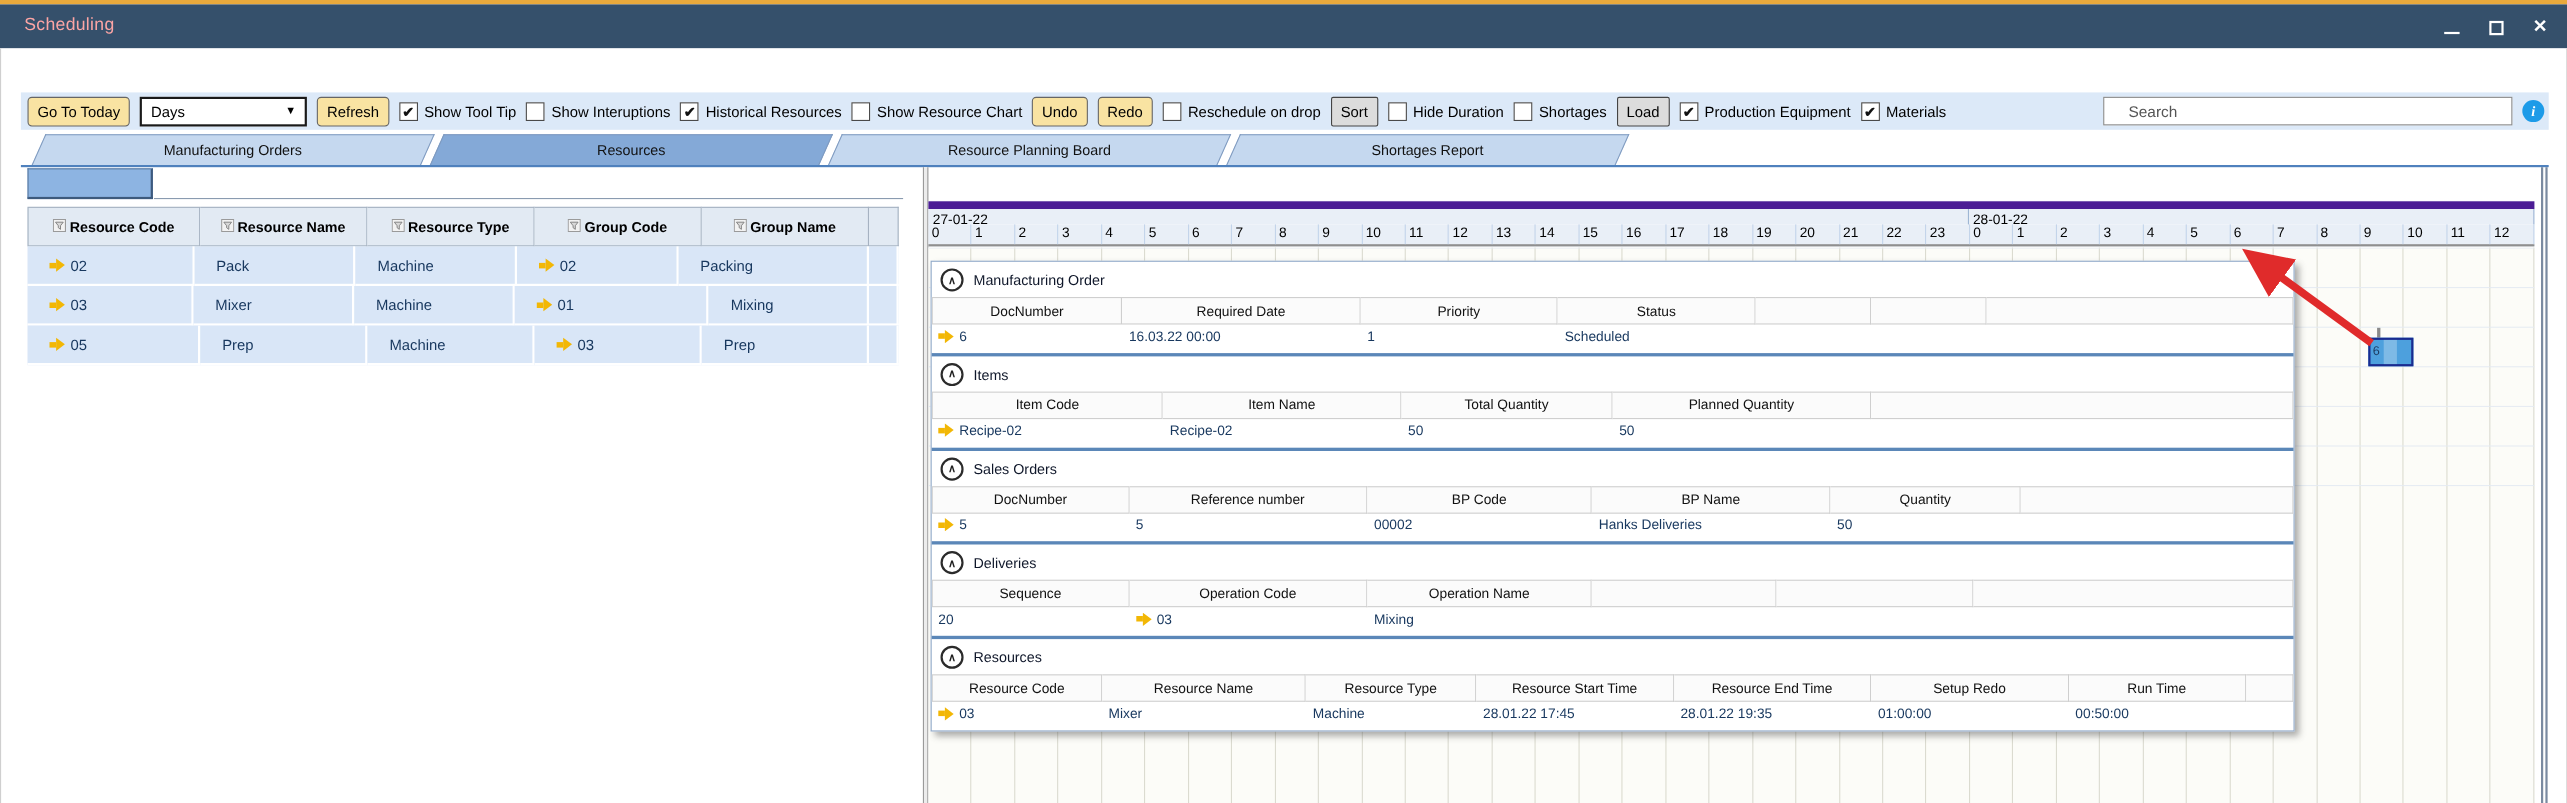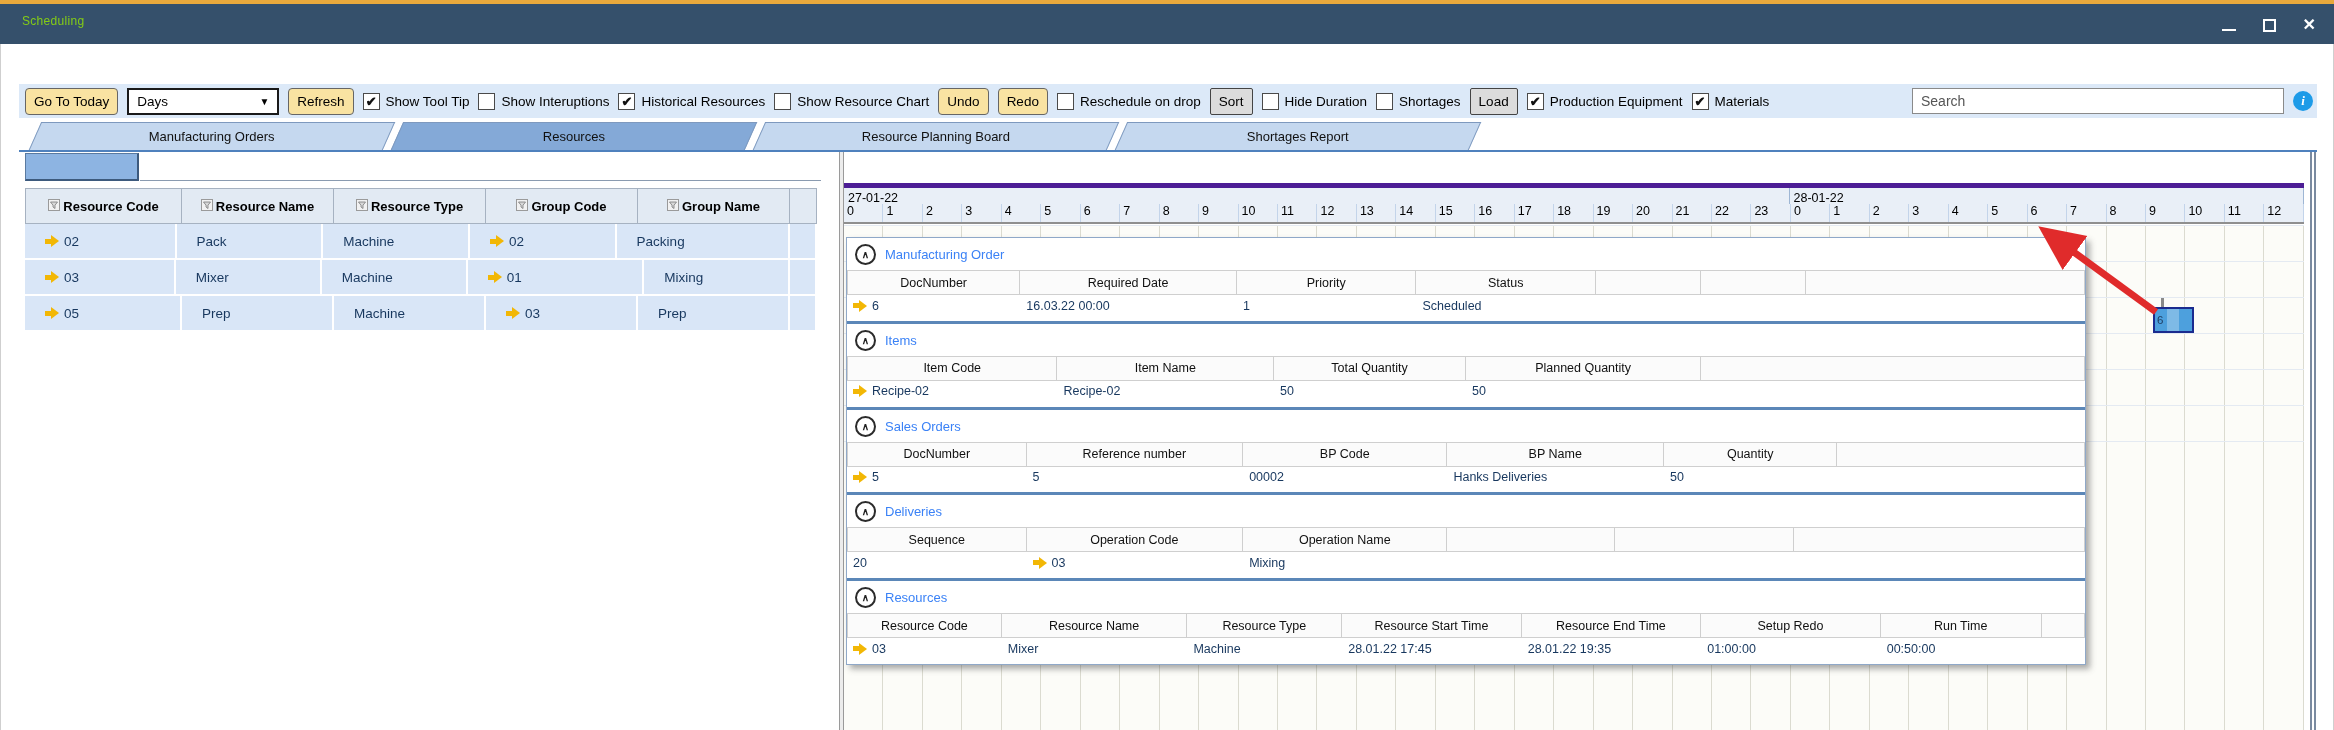--- a/index.html
+++ b/index.html
@@ -2,21 +2,21 @@
 <html><head>
 <meta charset="utf-8">
 <style>
   * { margin:0; padding:0; box-sizing:border-box; }
   body { font-family:"Liberation Sans", sans-serif; background:#fff; }
   .page { position:relative; width:2334px; height:730px; overflow:hidden; background:#fff; }
 
   
   .top-accent { position:absolute; top:0; left:0; right:0; height:4px; background:#E9A93C; }
   .titlebar { position:absolute; top:4px; left:0; right:0; height:40px; background:#35506B; }
-  .title { position:absolute; left:22px; top:10px; font-size:12px; font-weight:400; color:#84cc16; letter-spacing:.3px; }
+  .title { position:absolute; left:22px; top:10px; font-size:16px; font-weight:400; color:#fca5a5; letter-spacing:.3px; }
   .win-controls { position:absolute; right:18px; top:13px; display:flex; gap:27px; align-items:center; height:16px; }
   .wc { color:#fff; cursor:pointer; display:inline-block; }
   .wc-min { width:14px; height:2px; background:#fff; align-self:flex-end; margin-bottom:2px; }
   .wc-max { width:13px; height:13px; border:2px solid #fff; }
   .wc-close { font-size:16px; font-weight:bold; line-height:16px; }
 
   .frame { position:absolute; top:44px; left:0; right:0; bottom:0; background:#fff;
            border-left:1px solid #cfcfcf; border-right:1px solid #cfcfcf; }
 
   
@@ -26,21 +26,21 @@
             border:1px solid #666; border-radius:4px; color:#000; white-space:nowrap; }
   .tb-btn.yellow { background:#F9E3A2; }
   .tb-btn.gray { background:#DCDCDC; border-radius:2px; border-color:#444; }
   .tb-select { width:152px; height:27px; background:#fff; border:2px solid #1a1a1a; display:flex;
                align-items:center; justify-content:space-between; padding:0 8px; font-size:13.5px; cursor:pointer; }
   .dd-arrow { font-size:10px; color:#000; }
   .tb-check { display:flex; align-items:center; gap:6px; font-size:13.5px; cursor:pointer; white-space:nowrap; }
   .cb-box { width:17px; height:17px; background:#fff; border:1px solid #4a4a4a; display:flex;
             align-items:center; justify-content:center; font-size:13px; font-weight:bold; color:#111; line-height:1; }
   .tb-spacer { flex:1; }
-  .search { width:372px; height:26px; border:1px solid #8a8a8a; padding:0 8px; font-size:14px;
+  .search { width:372px; height:26px; border:1px solid #8a8a8a; padding:0 22px; font-size:14px;
             font-family:inherit; color:#333; background:#fff; }
   .search::placeholder { color:#555; opacity:1; }
   .info-icon { width:20px; height:20px; min-width:20px; border-radius:50%; background:#1D9BE8; color:#fff;
                font-weight:bold; font-size:13px; display:flex; align-items:center; justify-content:center;
                font-family:"Liberation Serif", serif; font-style:italic; margin-right:4px; cursor:pointer; }
 
   
   .tabstrip { position:absolute; top:76px; left:18px; right:16px; height:32px;
               border-bottom:2px solid #4F81BD; display:flex; align-items:flex-end; padding-left:16px; }
   .tab { height:28px; width:354px; margin-right:8px; background:#C5D8EF; border:1px solid #7E99BE;
@@ -70,21 +70,21 @@
                       border-left:8px solid #F2B705; }
   .filter-ic { display:inline-flex; width:12px; height:12px; }
 
   .splitter { position:absolute; left:820px; top:0; bottom:0; width:5px; background:#ececec;
               border-left:1px solid #9a9a9a; border-right:1px solid #9a9a9a; cursor:col-resize; }
   .right-edge { position:absolute; left:2291px; top:0; bottom:0; width:6px;
                 border-left:2px solid #7a8aa0; border-right:2px solid #7a8aa0; }
 
   
   .gantt { position:absolute; left:825px; width:1460px; top:31px; bottom:0; }
-  .date-row { display:flex; height:21px; background:#E9EFF7; border-top:5px solid #4c1d95; }
+  .date-row { display:flex; height:21px; background:#E9EFF7; border-top:7px solid #4c1d95; }
   .date-cell { font-size:12.5px; padding:3px 0 0 4px; color:#000; border-right:1px solid #9eb6d4; }
   .hour-row { display:flex; height:20px; background:#E9EFF7; border-bottom:2px solid #8f8f8f; }
   .hour-cell { flex:1; font-size:12.5px; padding-left:3px; border-right:1px solid #c3d4ea; color:#000; }
   .grid { position:absolute; left:0; top:42px; right:0; bottom:0; background:#FCFCF8; display:flex; }
   .gcol { flex:1; border-right:1px solid #DBDBD0; }
   .grid-rows { position:absolute; left:0; right:0; top:0; height:220px; pointer-events:none;
                background-image:linear-gradient(to bottom,#E4EAF2 1px,transparent 1px); background-size:100% 36px; }
   .drop-tick { position:absolute; left:1317px; top:73px; width:3px; height:9px; background:#8a8a8a; z-index:3; }
   .gantt-block { position:absolute; left:1309px; top:82px; width:41px; height:26px; background:#4DA0DD;
                  border:2px solid #1A2B8F; z-index:3; font-size:11.5px; color:#1d3a5f;
@@ -94,21 +94,21 @@
   
   .tooltip { position:absolute; left:827px; top:85px; width:1240px; height:428px; background:#fff;
              border:1px solid #8FA8C8; box-shadow:4px 4px 6px rgba(70,70,70,.45); z-index:4;
              display:flex; flex-direction:column; }
   .tt-section { flex:1; border-bottom:3px solid #5B87B8; display:flex; flex-direction:column; min-height:0; overflow:hidden; }
   .tt-section:last-child { border-bottom:none; }
   .tt-head { display:flex; align-items:center; gap:9px; padding:6px 0 2px 8px; }
   .collapse-btn { width:21px; height:21px; min-width:21px; border:2px solid #2b2b2b; border-radius:50%;
                   display:flex; align-items:center; justify-content:center; font-size:10px; font-weight:bold;
                   color:#222; background:#fff; cursor:pointer; }
-  .tt-title { font-size:13px; color:#3b82f6; }
+  .tt-title { font-size:13px; color:#0f172a; }
   .tt-hrow { display:flex; height:25px; margin-top:3px; }
   .tt-hcell { background:#FBFBFB; border:1px solid #CFCFCF; border-left:none; display:flex; align-items:center;
               justify-content:center; font-size:12.5px; color:#111; }
   .tt-hcell:first-child { border-left:1px solid #CFCFCF; }
   .tt-vrow { display:flex; height:21px; align-items:center; }
   .tt-vcell { font-size:12.5px; color:#17375E; padding-left:6px; display:flex; align-items:center;
               overflow:hidden; white-space:nowrap; }
 
   .arrow-overlay { position:absolute; inset:0; pointer-events:none; z-index:10; }
 </style>

